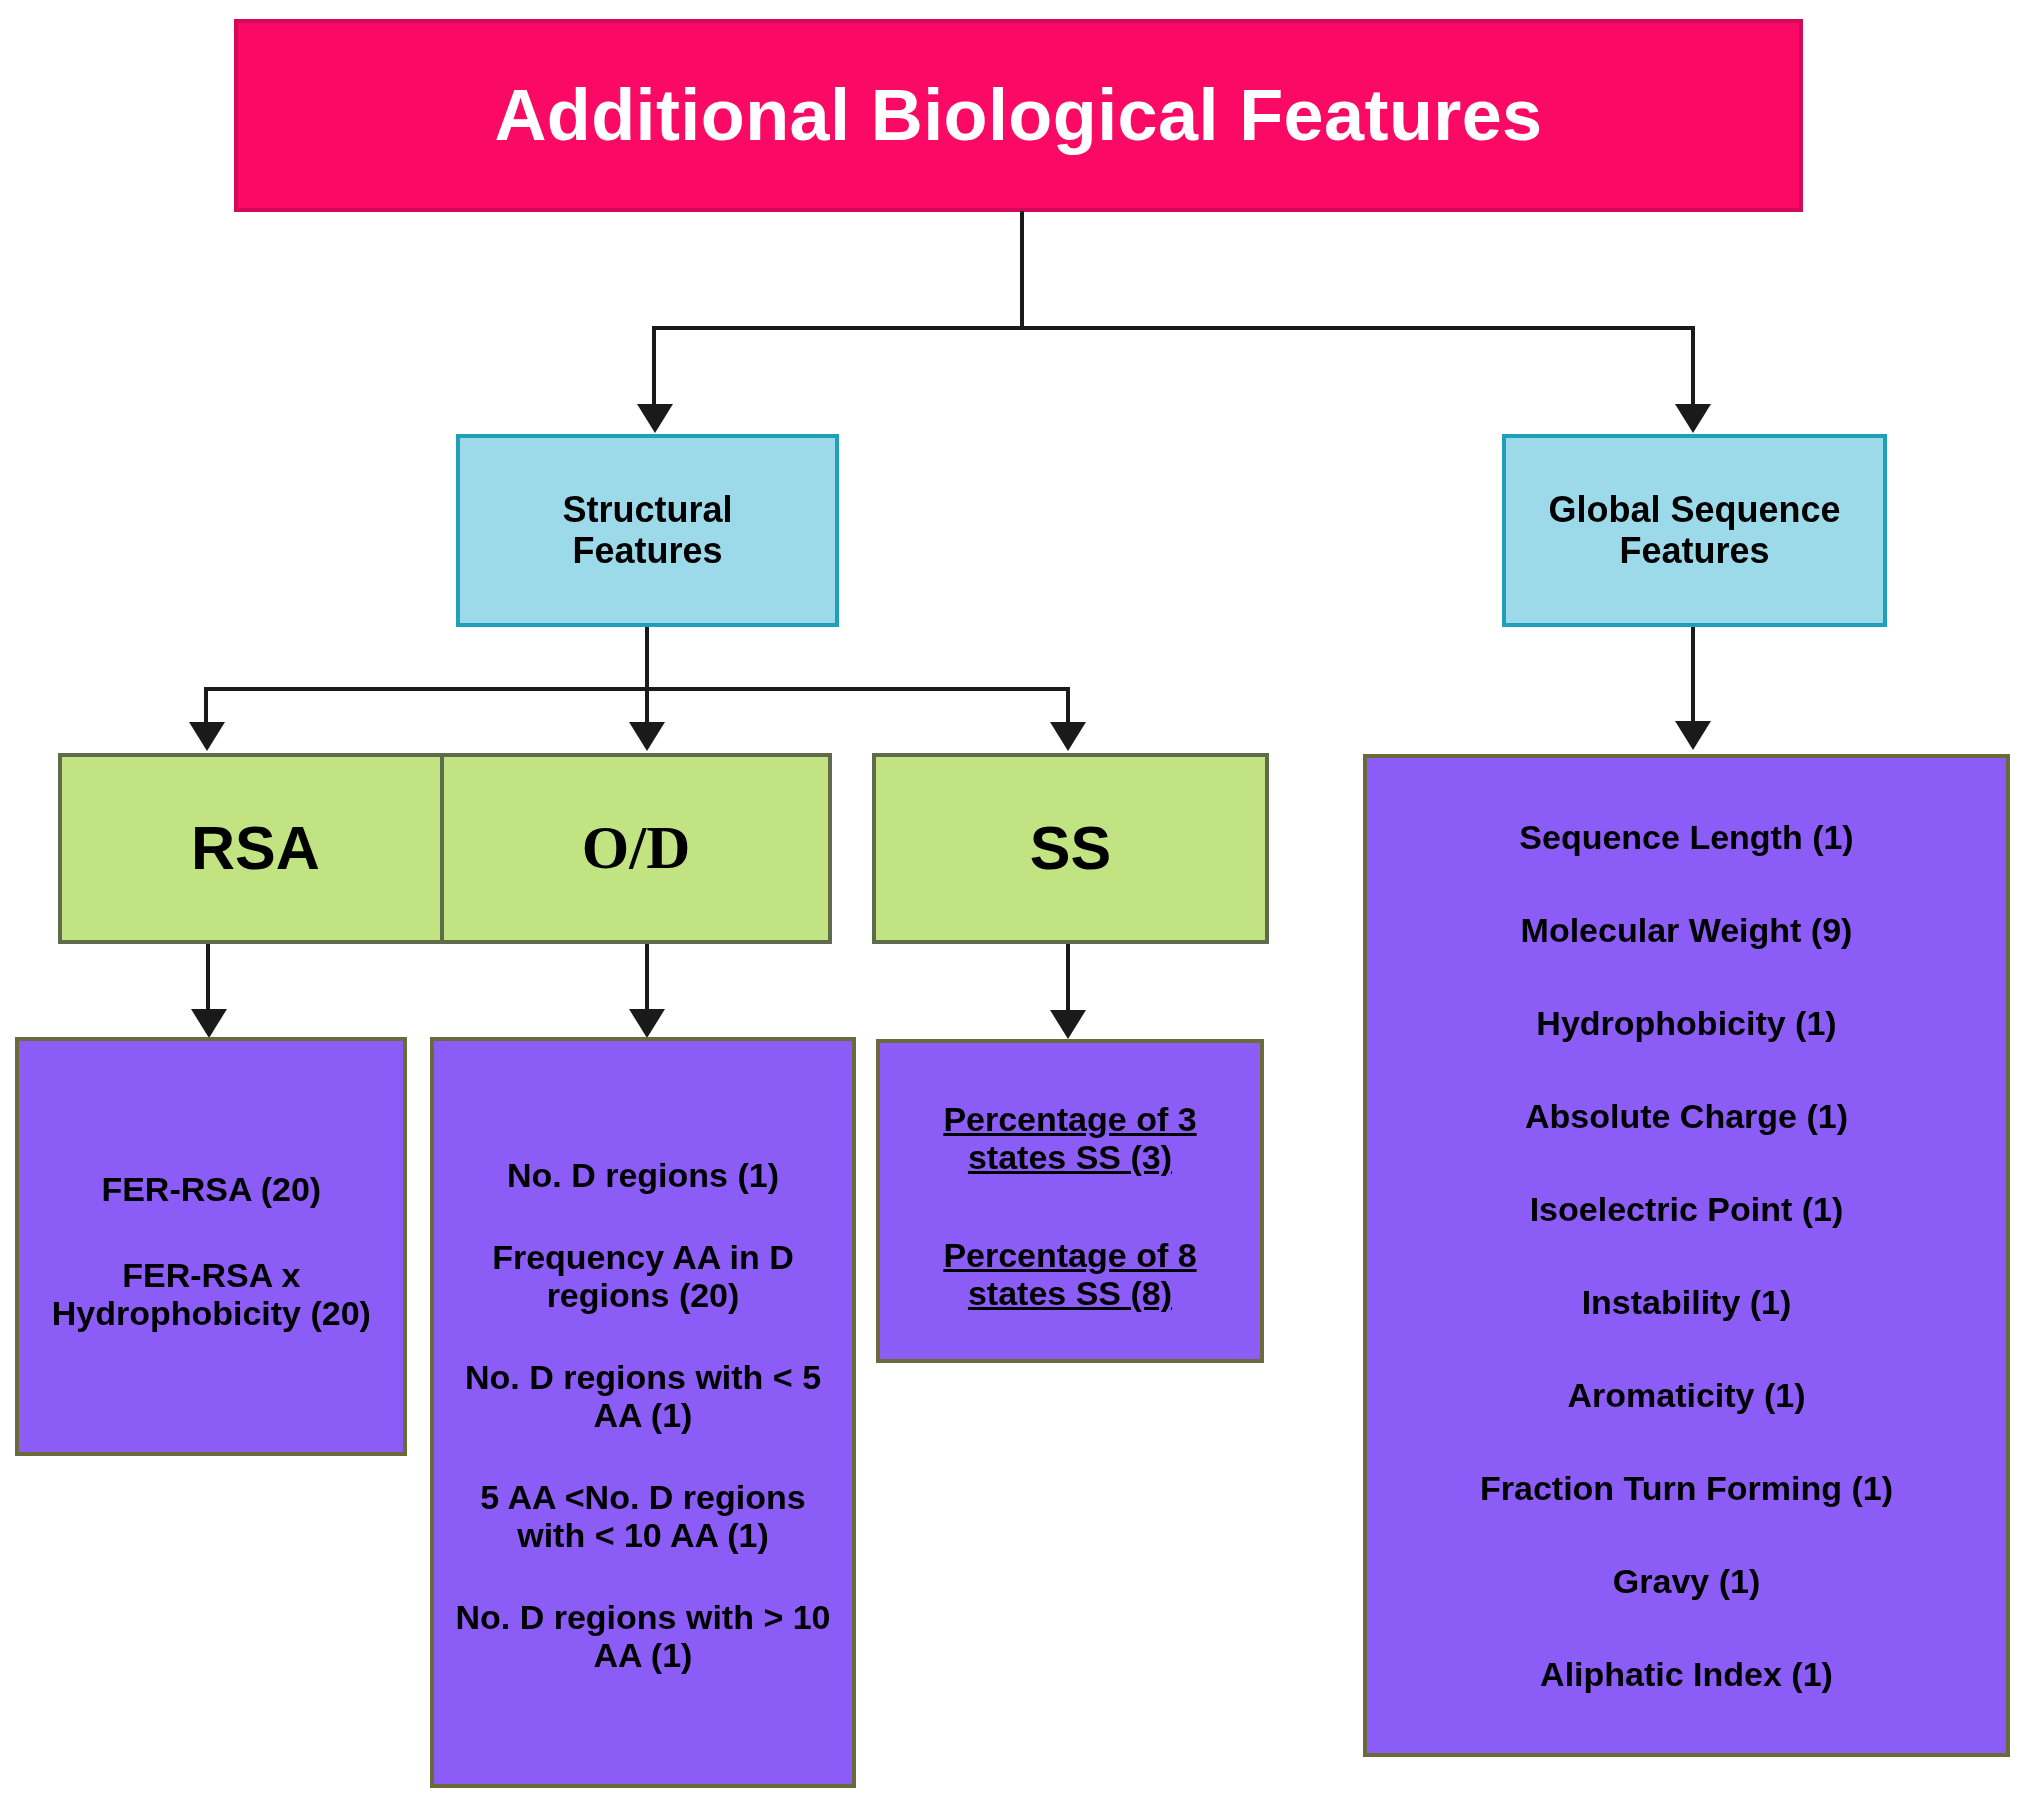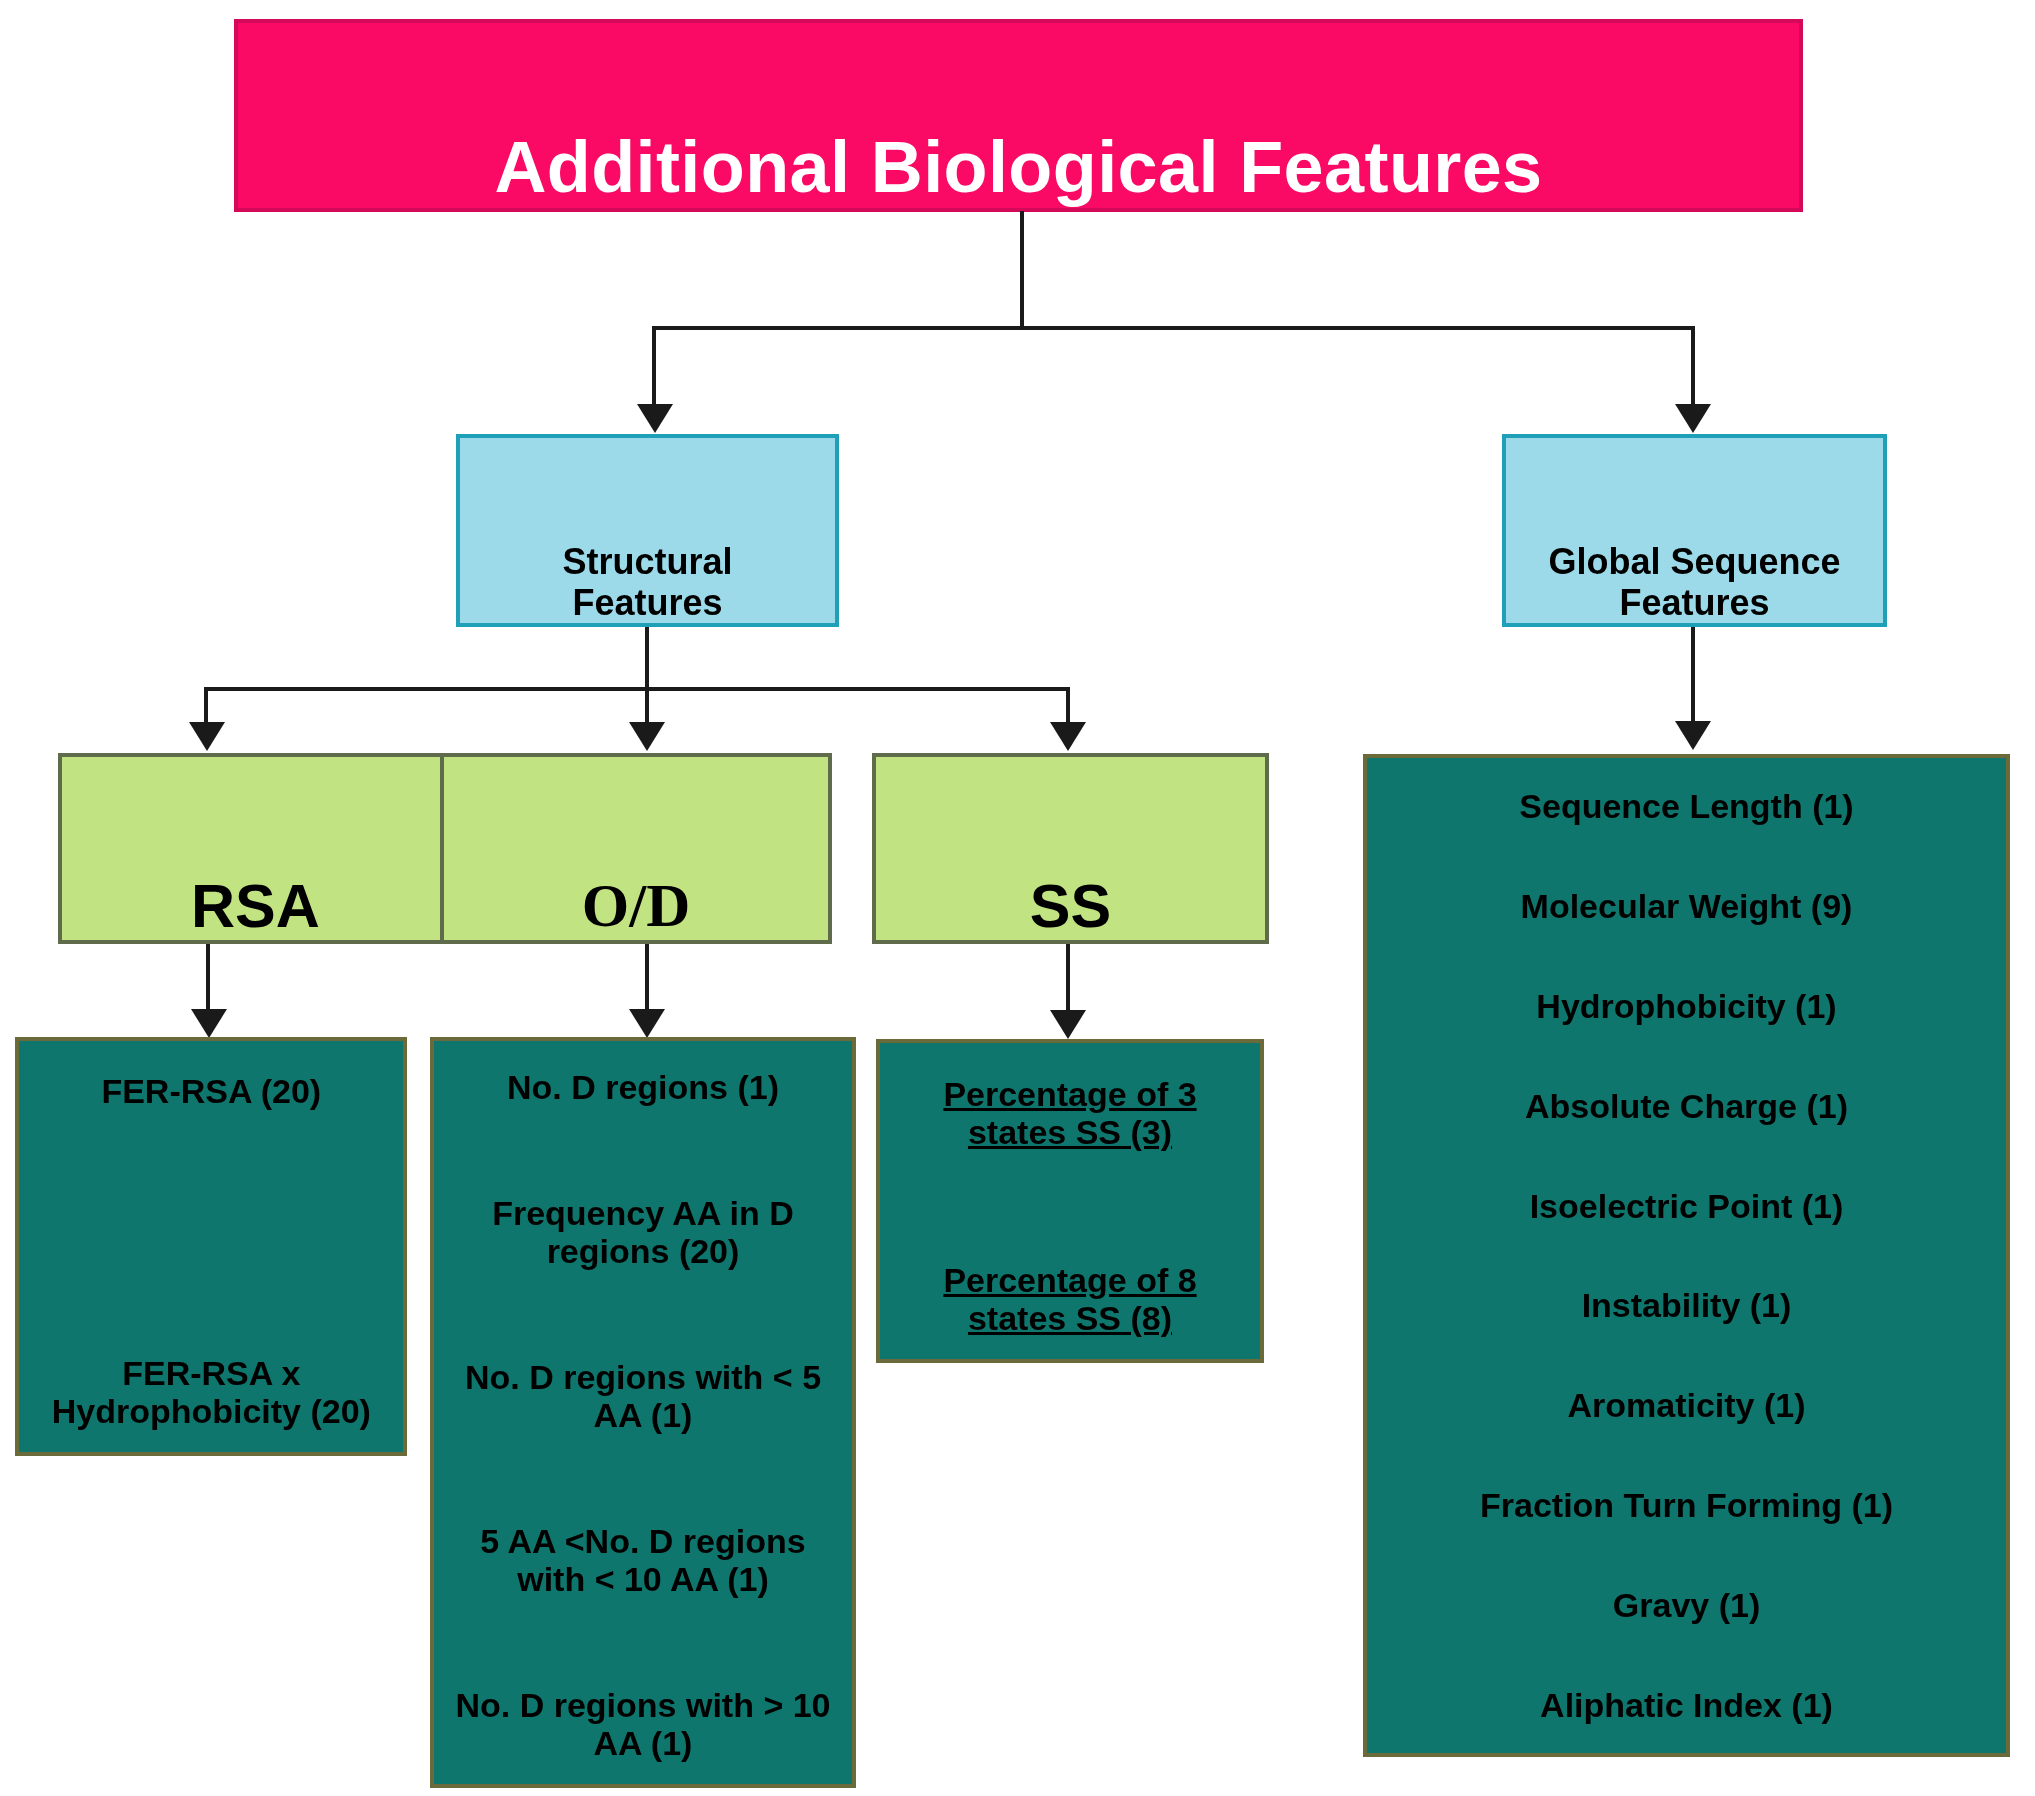--- a/index.html
+++ b/index.html
@@ -16,21 +16,21 @@
     height: 1796px;
     background: #ffffff;
     overflow: hidden;
   }
   .node {
     position: absolute;
     box-sizing: border-box;
     display: flex;
     flex-direction: column;
     align-items: center;
-    justify-content: flex-end;
+    justify-content: center;
     text-align: center;
     color: #000000;
     font-weight: bold;
     line-height: 1.12;
   }
 
   
   #title-box {
     left: 234px;
     top: 19px;
@@ -67,24 +67,24 @@
     background: #c2e381;
     border: 4.3px solid #5f6b4b;
     font-size: 61px;
   }
   #rsa-box   { left: 15.3px;   top: 753px; width: 394px; height: 191px; margin-left: 43px; }
   #od-box    { left: 440px;  top: 753px; width: 392px; height: 191px; font-family: Liberation Serif, serif; }
   #ss-box    { left: 872px; top: 753px; width: 397px; height: 191px; }
 
   
   .yellow-box {
-    background: #0f766e;
+    background: #8b5cf6;
     border: 4.3px solid #6a6a3a;
     font-size: 34px;
-    justify-content: space-between;
+    justify-content: center;
     padding: 22px 13.6px;
   }
   #rsa-features-box    { left: 15.3px;   top: 1037px; width: 392px; height: 419px; }
   #od-features-box     { left: 430px;  top: 1037px; width: 426px; height: 751px; }
   #ss-features-box     { left: 876px; top: 1039px; width: 388px; height: 324px; text-decoration: underline; }
   #global-features-box { left: 1363px; top: 754px;  width: 647px; height: 1003px; padding: 29px 15.3px; }
 
   .yellow-box .feature-item {
     width: 100%;
     margin: 0;

